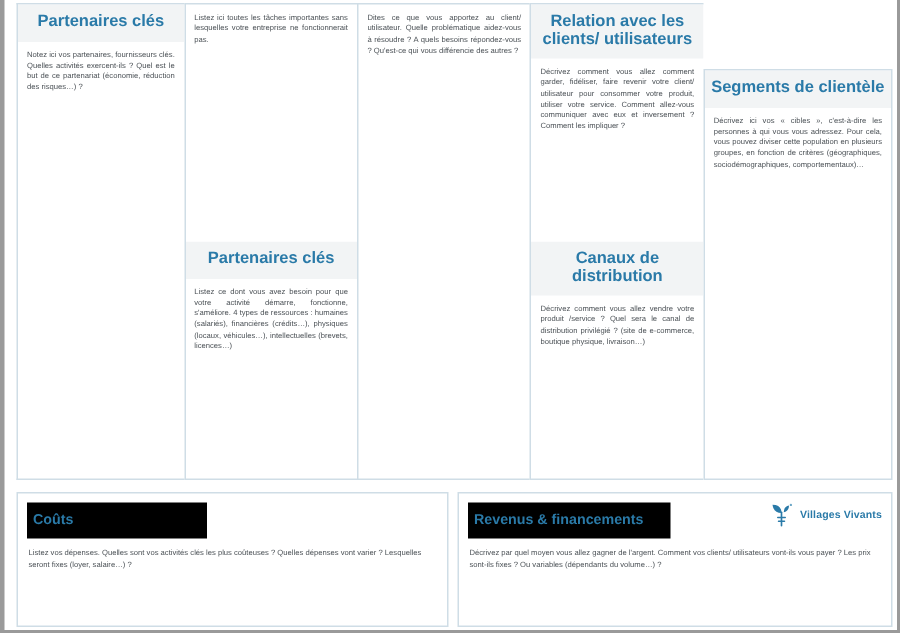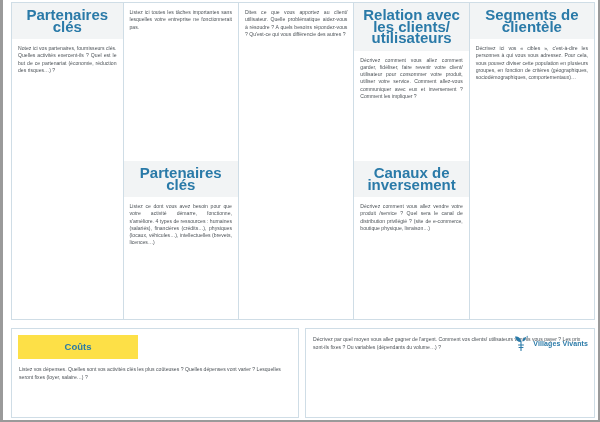--- a/index.html
+++ b/index.html
@@ -41,36 +41,36 @@
     flex-direction: column;
     background: #ffffff;
   }
   .col:last-child {
     border-right: 1px solid #cfdde6;
   }
   .col-1 { width: 114px; }
   .col-2 { width: 118px; }
   .col-3 { width: 118px; }
   .col-4 { width: 118px; }
-  .col-5 { width: 129px; }
+  .col-5 { width: 129px; margin-top: 44px; }
 
   .cell {
     display: flex;
     flex-direction: column;
     overflow: hidden;
   }
   .cell.half { height: 50%; }
   .cell.full { height: 100%; }
 
   .cell-head {
     background: #f2f4f5;
     text-align: center;
     color: #2a7aa8;
     font-weight: bold;
-    font-size: 15px;
+    font-size: 11px;
     line-height: 11.5px;
     padding: 6px 4px 7px 4px;
     box-sizing: border-box;
   }
   .cell-body {
     padding: 6px 6px 4px 6px;
     font-size: 5.1px;
     line-height: 7.3px;
     color: #4c5257;
     text-align: justify;
@@ -92,26 +92,26 @@
     box-sizing: border-box;
     border: 1px solid #cfdde6;
     background: #ffffff;
     position: relative;
     overflow: hidden;
   }
   .box-costs { width: 288px; }
   .box-revenue { width: 290px; }
 
   .bottom-head {
-    background: #fde047;
+    background: #000000;
     color: #2a7aa8;
     font-weight: bold;
     font-size: 9.5px;
     line-height: 11px;
-    text-align: center;
+    text-align: left;
     padding: 6px 4px 7px 4px;
     box-sizing: border-box;
     margin: 6px 0 0 6px;
     width: 120px;
   }
   .box-revenue .bottom-head { width: 135px; }
 
   .bottom-body {
     padding: 7px 8px 4px 7px;
     font-size: 5.1px;
@@ -167,21 +167,21 @@
         <div class="cell-body">Dites ce que vous apportez au client/ utilisateur. Quelle problématique aidez-vous à résoudre ? A quels besoins répondez-vous ? Qu'est-ce qui vous différencie des autres ?</div>
       </div>
     </div>
 
     <div class="col col-4">
       <div class="cell half">
         <div class="cell-head">Relation avec les clients/ utilisateurs</div>
         <div class="cell-body">Décrivez comment vous allez comment garder, fidéliser, faire revenir votre client/ utilisateur pour consommer votre produit, utiliser votre service. Comment allez-vous communiquer avec eux et inversement ? Comment les impliquer ?</div>
       </div>
       <div class="cell half">
-        <div class="cell-head">Canaux de inversement</div>
+        <div class="cell-head">Canaux de distribution</div>
         <div class="cell-body">Décrivez comment vous allez vendre votre produit /service ? Quel sera le canal de distribution privilégié ? (site de e-commerce, boutique physique, livraison…)</div>
       </div>
     </div>
 
     <div class="col col-5">
       <div class="cell full">
         <div class="cell-head">Segments de clientèle</div>
         <div class="cell-body">Décrivez ici vos « cibles », c'est-à-dire les personnes à qui vous vous adressez. Pour cela, vous pouvez diviser cette population en plusieurs groupes, en fonction de critères (géographiques, sociodémographiques, comportementaux)…</div>
       </div>
     </div>
@@ -189,20 +189,21 @@
   </div>
 
   <div class="bottom-row">
 
     <div class="bottom-box box-costs">
       <div class="bottom-head">Coûts</div>
       <div class="bottom-body">Listez vos dépenses. Quelles sont vos activités clés les plus coûteuses ? Quelles dépenses vont varier ? Lesquelles seront fixes (loyer, salaire…) ?</div>
     </div>
 
     <div class="bottom-box box-revenue">
+      <div class="bottom-head">Revenus &amp; financements</div>
       <div class="bottom-body">Décrivez par quel moyen vous allez gagner de l'argent. Comment vos clients/ utilisateurs vont-ils vous payer ? Les prix sont-ils fixes ? Ou variables (dépendants du volume…) ?</div>
 
       <div class="logo">
         <svg class="logo-mark" viewBox="0 0 34 34">
           <path d="M16 31 L16 13" stroke="#2a7aa8" stroke-width="2.2" fill="none" stroke-linecap="round"></path>
           <path d="M11 20 L21 20" stroke="#2a7aa8" stroke-width="2" stroke-linecap="round"></path>
           <path d="M12 25 L20 25" stroke="#2a7aa8" stroke-width="2" stroke-linecap="round"></path>
           <path d="M16 14 C9 14 5 10 4 3 C12 3 16 7 16 14 Z" fill="#2a7aa8"></path>
           <path d="M19 13 C19 8 21.5 5 26 4 C26 9 23.5 12 19 13 Z" fill="#2a7aa8"></path>
           <circle cx="28.5" cy="3.2" r="1.6" fill="#6fa9c8"></circle>

